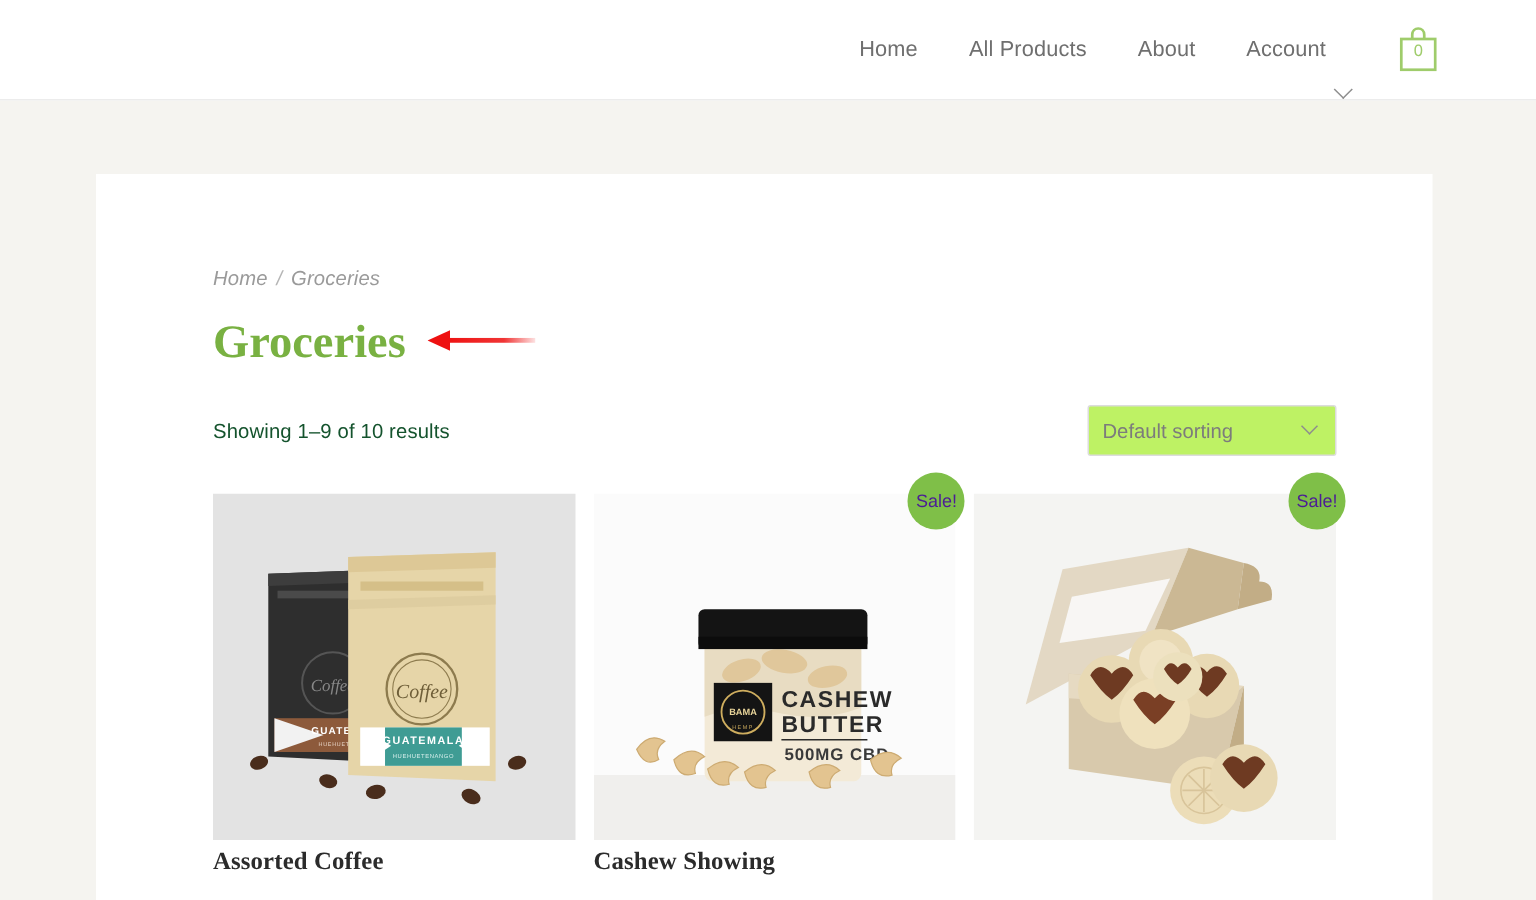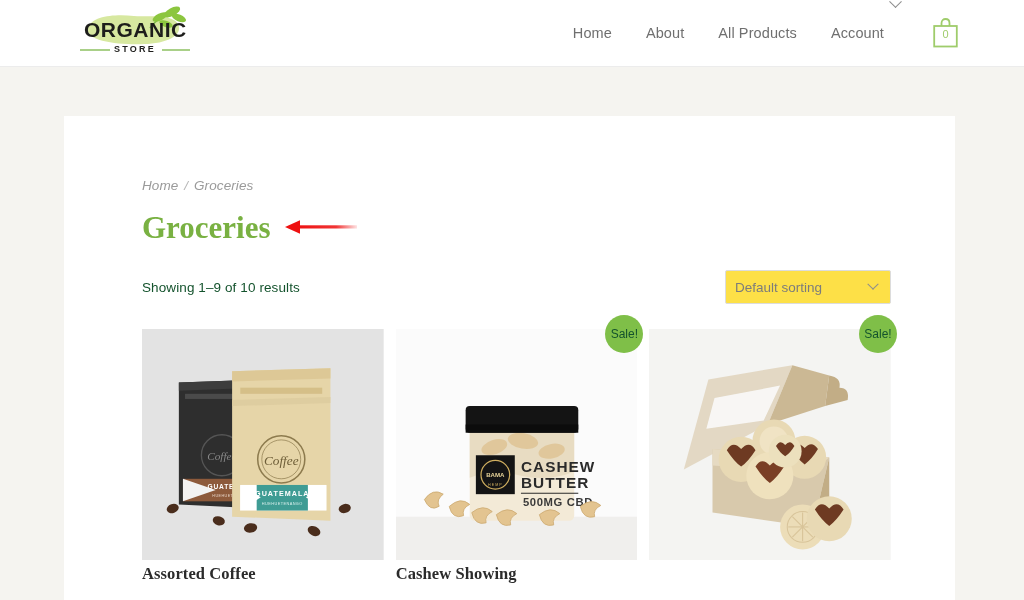--- a/index.html
+++ b/index.html
@@ -46,21 +46,21 @@
   .nav-item {
     font-size: 14.5px;
     color: #6f6f6f;
     padding: 0 17px;
     line-height: 67px;
     white-space: nowrap;
     cursor: pointer;
     letter-spacing: 0.1px;
   }
 
-  .nav-item.has-sub { display: flex; align-items: flex-start; gap: 7px; }
+  .nav-item.has-sub { display: flex; align-items: flex-end; gap: 7px; }
   .chev {
     display: inline-block;
     width: 9px; height: 9px;
     border-right: 1.4px solid #8e8e8e;
     border-bottom: 1.4px solid #8e8e8e;
     transform: rotate(45deg) translate(-2px,-2px);
   }
 
   .cart-btn {
     margin-left: 14px;
@@ -122,21 +122,21 @@
   }
   .results-count {
     font-size: 13.5px;
     color: #14532d;
     letter-spacing: 0.1px;
   }
   .sorting-select {
     width: 166px;
     height: 32px;
     border: 1px solid #dcdcdc;
-    background: #fde047;
+    background: #bef264;
     border-radius: 2px;
     font-size: 13.5px;
     color: #7c7c7c;
     padding: 16px 9px;
     display: flex;
     align-items: center;
     justify-content: space-between;
     cursor: pointer;
     font-family: "Liberation Sans", sans-serif;
   }
@@ -166,21 +166,21 @@
   .product-thumb svg { display: block; width: 100%; height: 100%; }
 
   .sale-badge {
     position: absolute;
     top: -14px;
     right: -6px;
     width: 38px;
     height: 38px;
     border-radius: 50%;
     background: #7fbf48;
-    color: #14532d;
+    color: #4c1d95;
     font-size: 12px;
     display: flex;
     align-items: center;
     justify-content: center;
     z-index: 5;
     font-family: "Liberation Sans", sans-serif;
   }
 
   .product-name {
     font-family: "Liberation Serif", serif;
@@ -189,56 +189,33 @@
     color: #2b2b2b;
     margin-top: 4px;
     letter-spacing: 0.1px;
   }
 </style>
 </head>
 <body>
 
 <header class="site-header">
 
-  <a class="logo-wrap">
-    <svg class="logo-svg" viewBox="0 0 120 58">
-
-      <path d="M14 24 C18 12, 40 10, 60 12 C78 13, 98 10, 104 20 C110 31, 92 40, 70 40 C48 41, 10 38, 14 24 Z" fill="#d7e8a0"></path>
-
-      <g stroke="#7ab648" stroke-width="1.6" fill="none">
-        <path d="M104 5 C92 9, 82 16, 76 24"></path>
-      </g>
-      <g fill="#8cc63f">
-        <ellipse cx="98" cy="8" rx="9" ry="4" transform="rotate(-28 98 8)"></ellipse>
-        <ellipse cx="86" cy="13" rx="8" ry="3.5" transform="rotate(-25 86 13)"></ellipse>
-        <ellipse cx="105" cy="14" rx="7.5" ry="3.4" transform="rotate(22 105 14)"></ellipse>
-        <ellipse cx="92" cy="20" rx="7" ry="3.2" transform="rotate(18 92 20)"></ellipse>
-      </g>
-
-      <text x="10" y="33" font-family="Liberation Sans, sans-serif" font-size="21" font-weight="bold" fill="#1d1d1b" letter-spacing="0.5">ORGANIC</text>
-
-      <text x="40" y="48" font-family="Liberation Sans, sans-serif" font-size="9" font-weight="bold" fill="#1d1d1b" letter-spacing="2.2">STORE</text>
-
-      <line x1="6" y1="46" x2="36" y2="46" stroke="#7ab648" stroke-width="1.3"></line>
-      <line x1="88" y1="46" x2="116" y2="46" stroke="#7ab648" stroke-width="1.3"></line>
-    </svg>
-  </a>
 
   <nav class="main-nav">
 
     <div class="nav-item">
       <span>Home</span>
     </div>
 
     <div class="nav-item">
+      <span>All Products</span>
+    </div>
+
+    <div class="nav-item">
       <span>About</span>
-    </div>
-
-    <div class="nav-item">
-      <span>All Products</span>
     </div>
 
 
     <div class="nav-item has-sub">
       <span>Account</span>
       <span class="chev"></span>
     </div>
 
     <div class="cart-btn">
       <svg class="cart-svg" viewBox="0 0 29 32">

